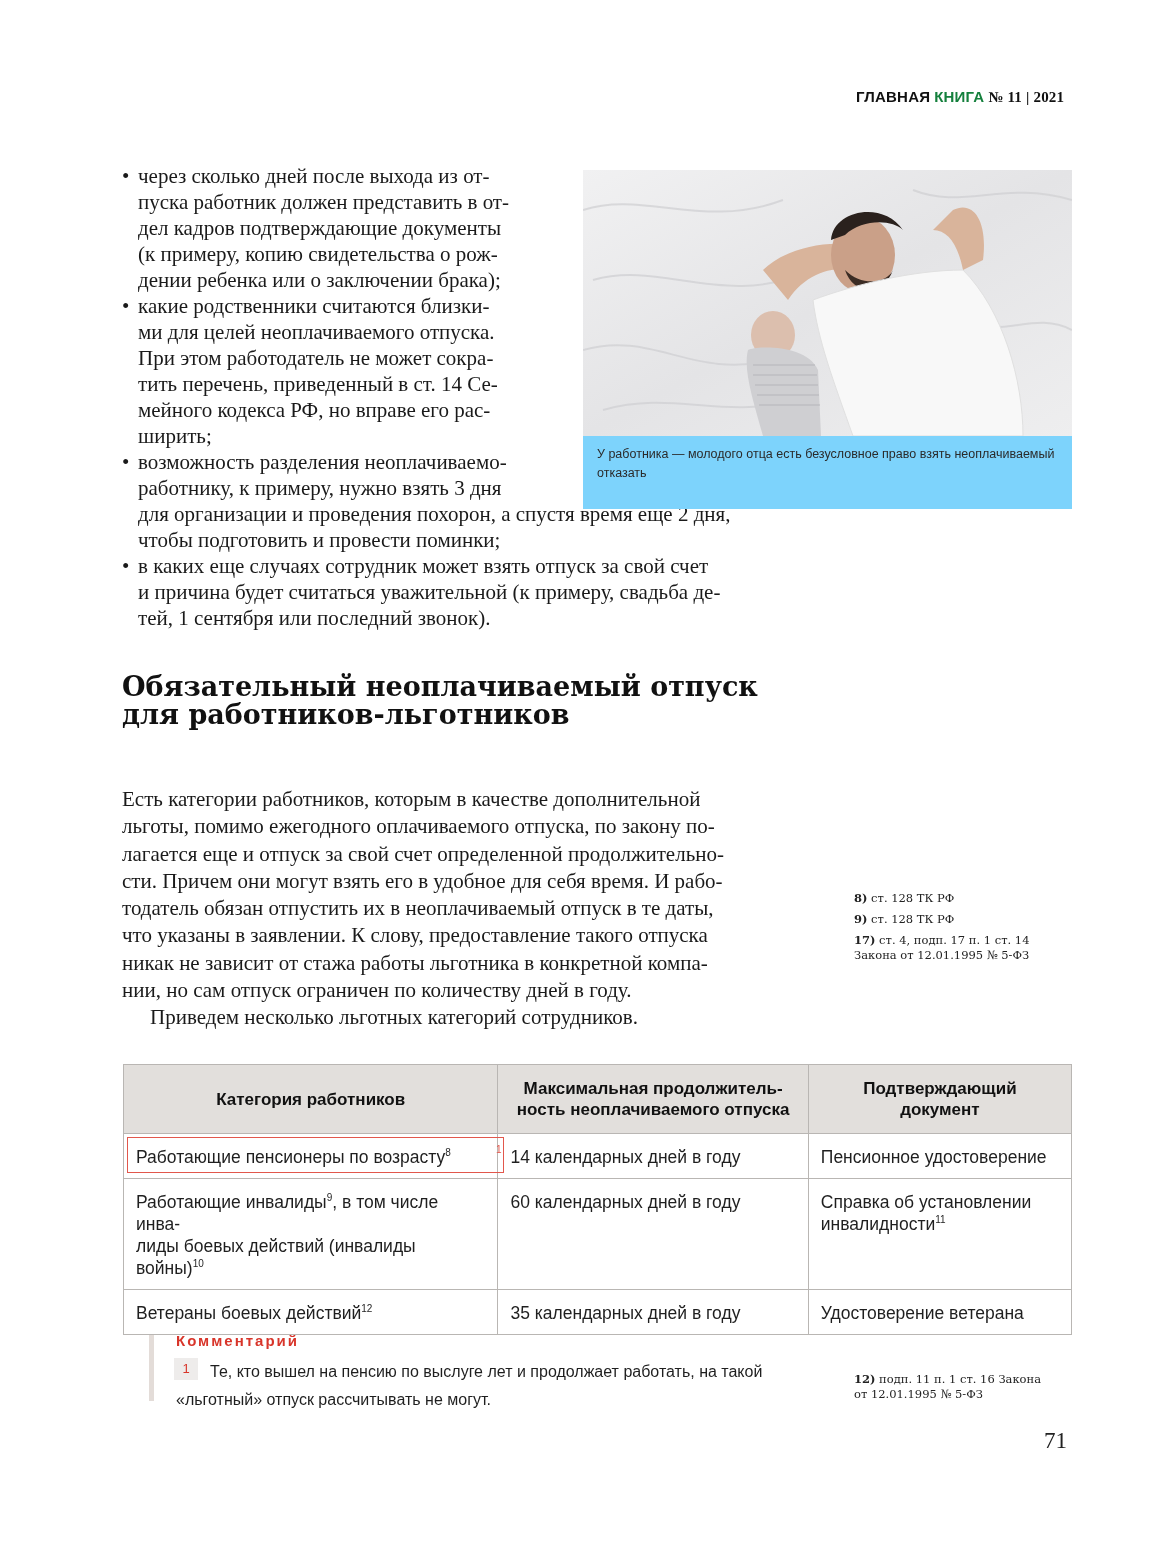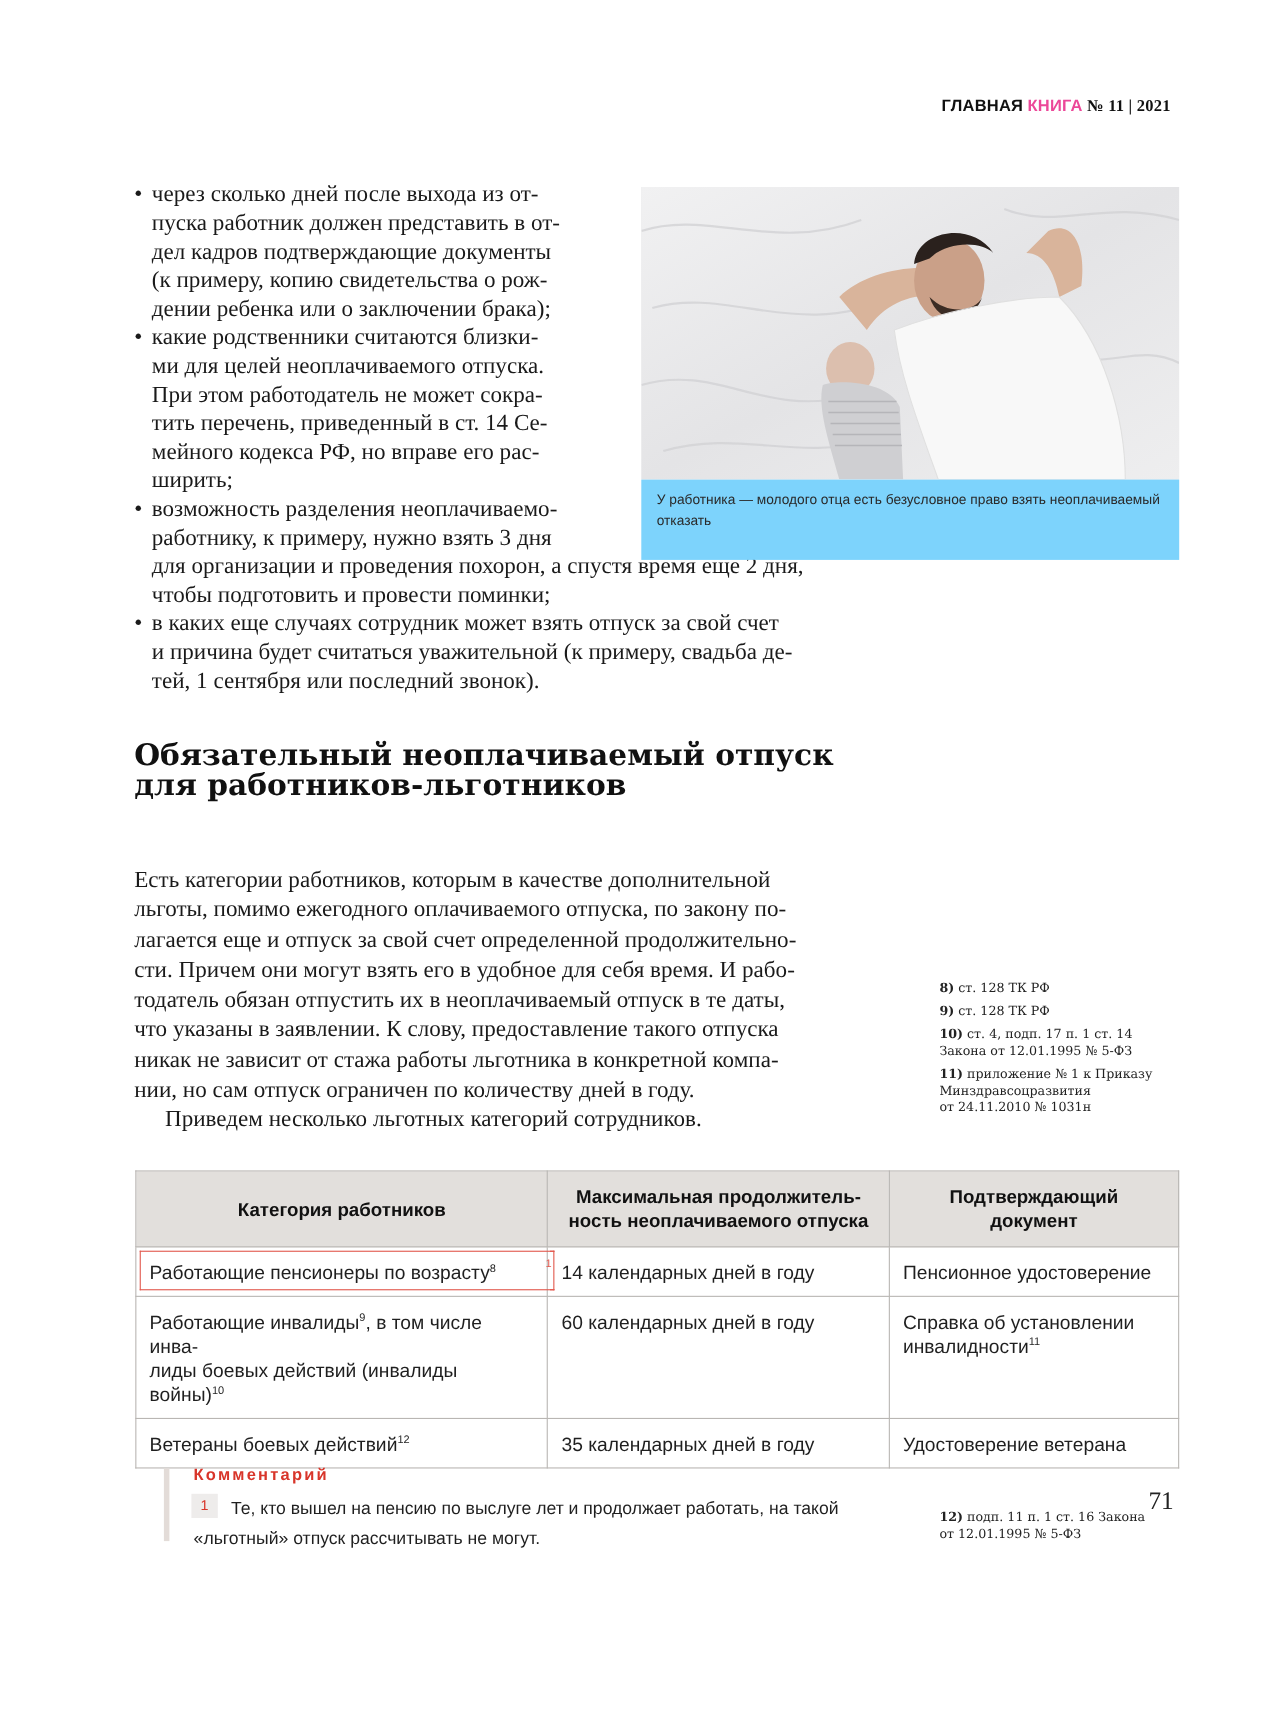--- a/index.html
+++ b/index.html
@@ -1,21 +1,21 @@
 <!DOCTYPE html>
 <html><head>
 <meta charset="utf-8">
 <style>
   html, body { margin: 0; padding: 0; background: #ffffff; }
   body { width: 1163px; height: 1559px; position: relative; overflow: hidden; color: #1a1a1a; }
 
   
   .running-head { position: absolute; left: 856px; top: 88px; font-size: 15px; font-weight: bold; letter-spacing: 0.2px; white-space: nowrap; }
   .running-head .brand1 { font-family: "Liberation Sans", sans-serif; font-weight: 900; color: #111; text-align: center; }
-  .running-head .brand2 { font-family: "Liberation Sans", sans-serif; font-weight: 900; color: #ec4899; }
+  .running-head .brand2 { font-family: "Liberation Sans", sans-serif; font-weight: 900; color: #15803d; }
   .running-head .issue { font-family: "Liberation Serif", serif; font-weight: bold; color: #111; margin-top: 30px; }
 
   
   .bullets { position: absolute; left: 122px; top: 163px; width: 690px; margin: 0; padding: 0; list-style: none; font-family: "Liberation Serif", serif; font-size: 21px; line-height: 26px; color: #1a1a1a; }
   .bullets li { position: relative; padding-left: 16px; }
   .bullets li::before { content: "•"; position: absolute; left: 0; top: 0; }
   .bullets .line { display: block; white-space: nowrap; }
 
   .section-title { position: absolute; left: 122px; top: 673px; font-family: "DejaVu Serif", serif; font-weight: bold; font-size: 27px; line-height: 28px; color: #111; }
   .section-title .line { display: block; }
@@ -57,21 +57,21 @@
   .hl-marker { position: absolute; left: 496px; top: 1144px; font-family: "Liberation Sans", sans-serif; font-size: 10px; color: #e2574c; }
 
   
   .comment-bar { position: absolute; left: 149px; top: 1335px; width: 5px; height: 66px; background: #e3dcd8; }
   .comment-title { position: absolute; left: 176px; top: 1332px; font-family: "Liberation Sans", sans-serif; font-weight: bold; font-size: 15px; letter-spacing: 2px; color: #d8352a; }
   .comment-num { position: absolute; left: 174px; top: 1358px; width: 24px; height: 22px; background: #eeeceb; font-family: "Liberation Sans", sans-serif; font-size: 13px; line-height: 22px; text-align: center; color: #d8352a; }
   .comment-text { position: absolute; left: 176px; top: 1358px; width: 640px; font-family: "Liberation Sans", sans-serif; font-size: 16px; line-height: 28px; color: #1f1f1f; }
   .comment-text .line { display: block; white-space: nowrap; }
   .comment-text .first { padding-left: 34px; }
 
-  .page-num { position: absolute; left: 1044px; top: 1352px; font-family: "Liberation Serif", serif; font-size: 23px; color: #222; }
+  .page-num { position: absolute; left: 1044px; top: 1428px; font-family: "Liberation Serif", serif; font-size: 23px; color: #222; }
 </style>
 </head>
 <body>
 
 <div class="running-head">
   <span class="brand1">ГЛАВНАЯ</span>
   <span class="brand2">КНИГА</span>
   <span class="issue">№ 11 | 2021</span>
 </div>
 
@@ -168,29 +168,23 @@
 <div class="footnotes">
   <div class="fn">
     <b>8)</b>
     <span>ст. 128 ТК РФ</span>
   </div>
   <div class="fn">
     <b>9)</b>
     <span>ст. 128 ТК РФ</span>
   </div>
   <div class="fn">
-    <b>10)</b>
+    <b>17)</b>
     <span>ст. 4, подп. 17 п. 1 ст. 14</span>
     <span class="line">Закона от 12.01.1995 № 5-ФЗ</span>
-  </div>
-  <div class="fn">
-    <b>11)</b>
-    <span>приложение № 1 к Приказу</span>
-    <span class="line">Минздравсоцразвития</span>
-    <span class="line">от 24.11.2010 № 1031н</span>
   </div>
 </div>
 
 <table class="table">
   <thead>
     <tr>
       <th class="c1">
         <span>Категория работников</span>
       </th>
       <th class="c2">

